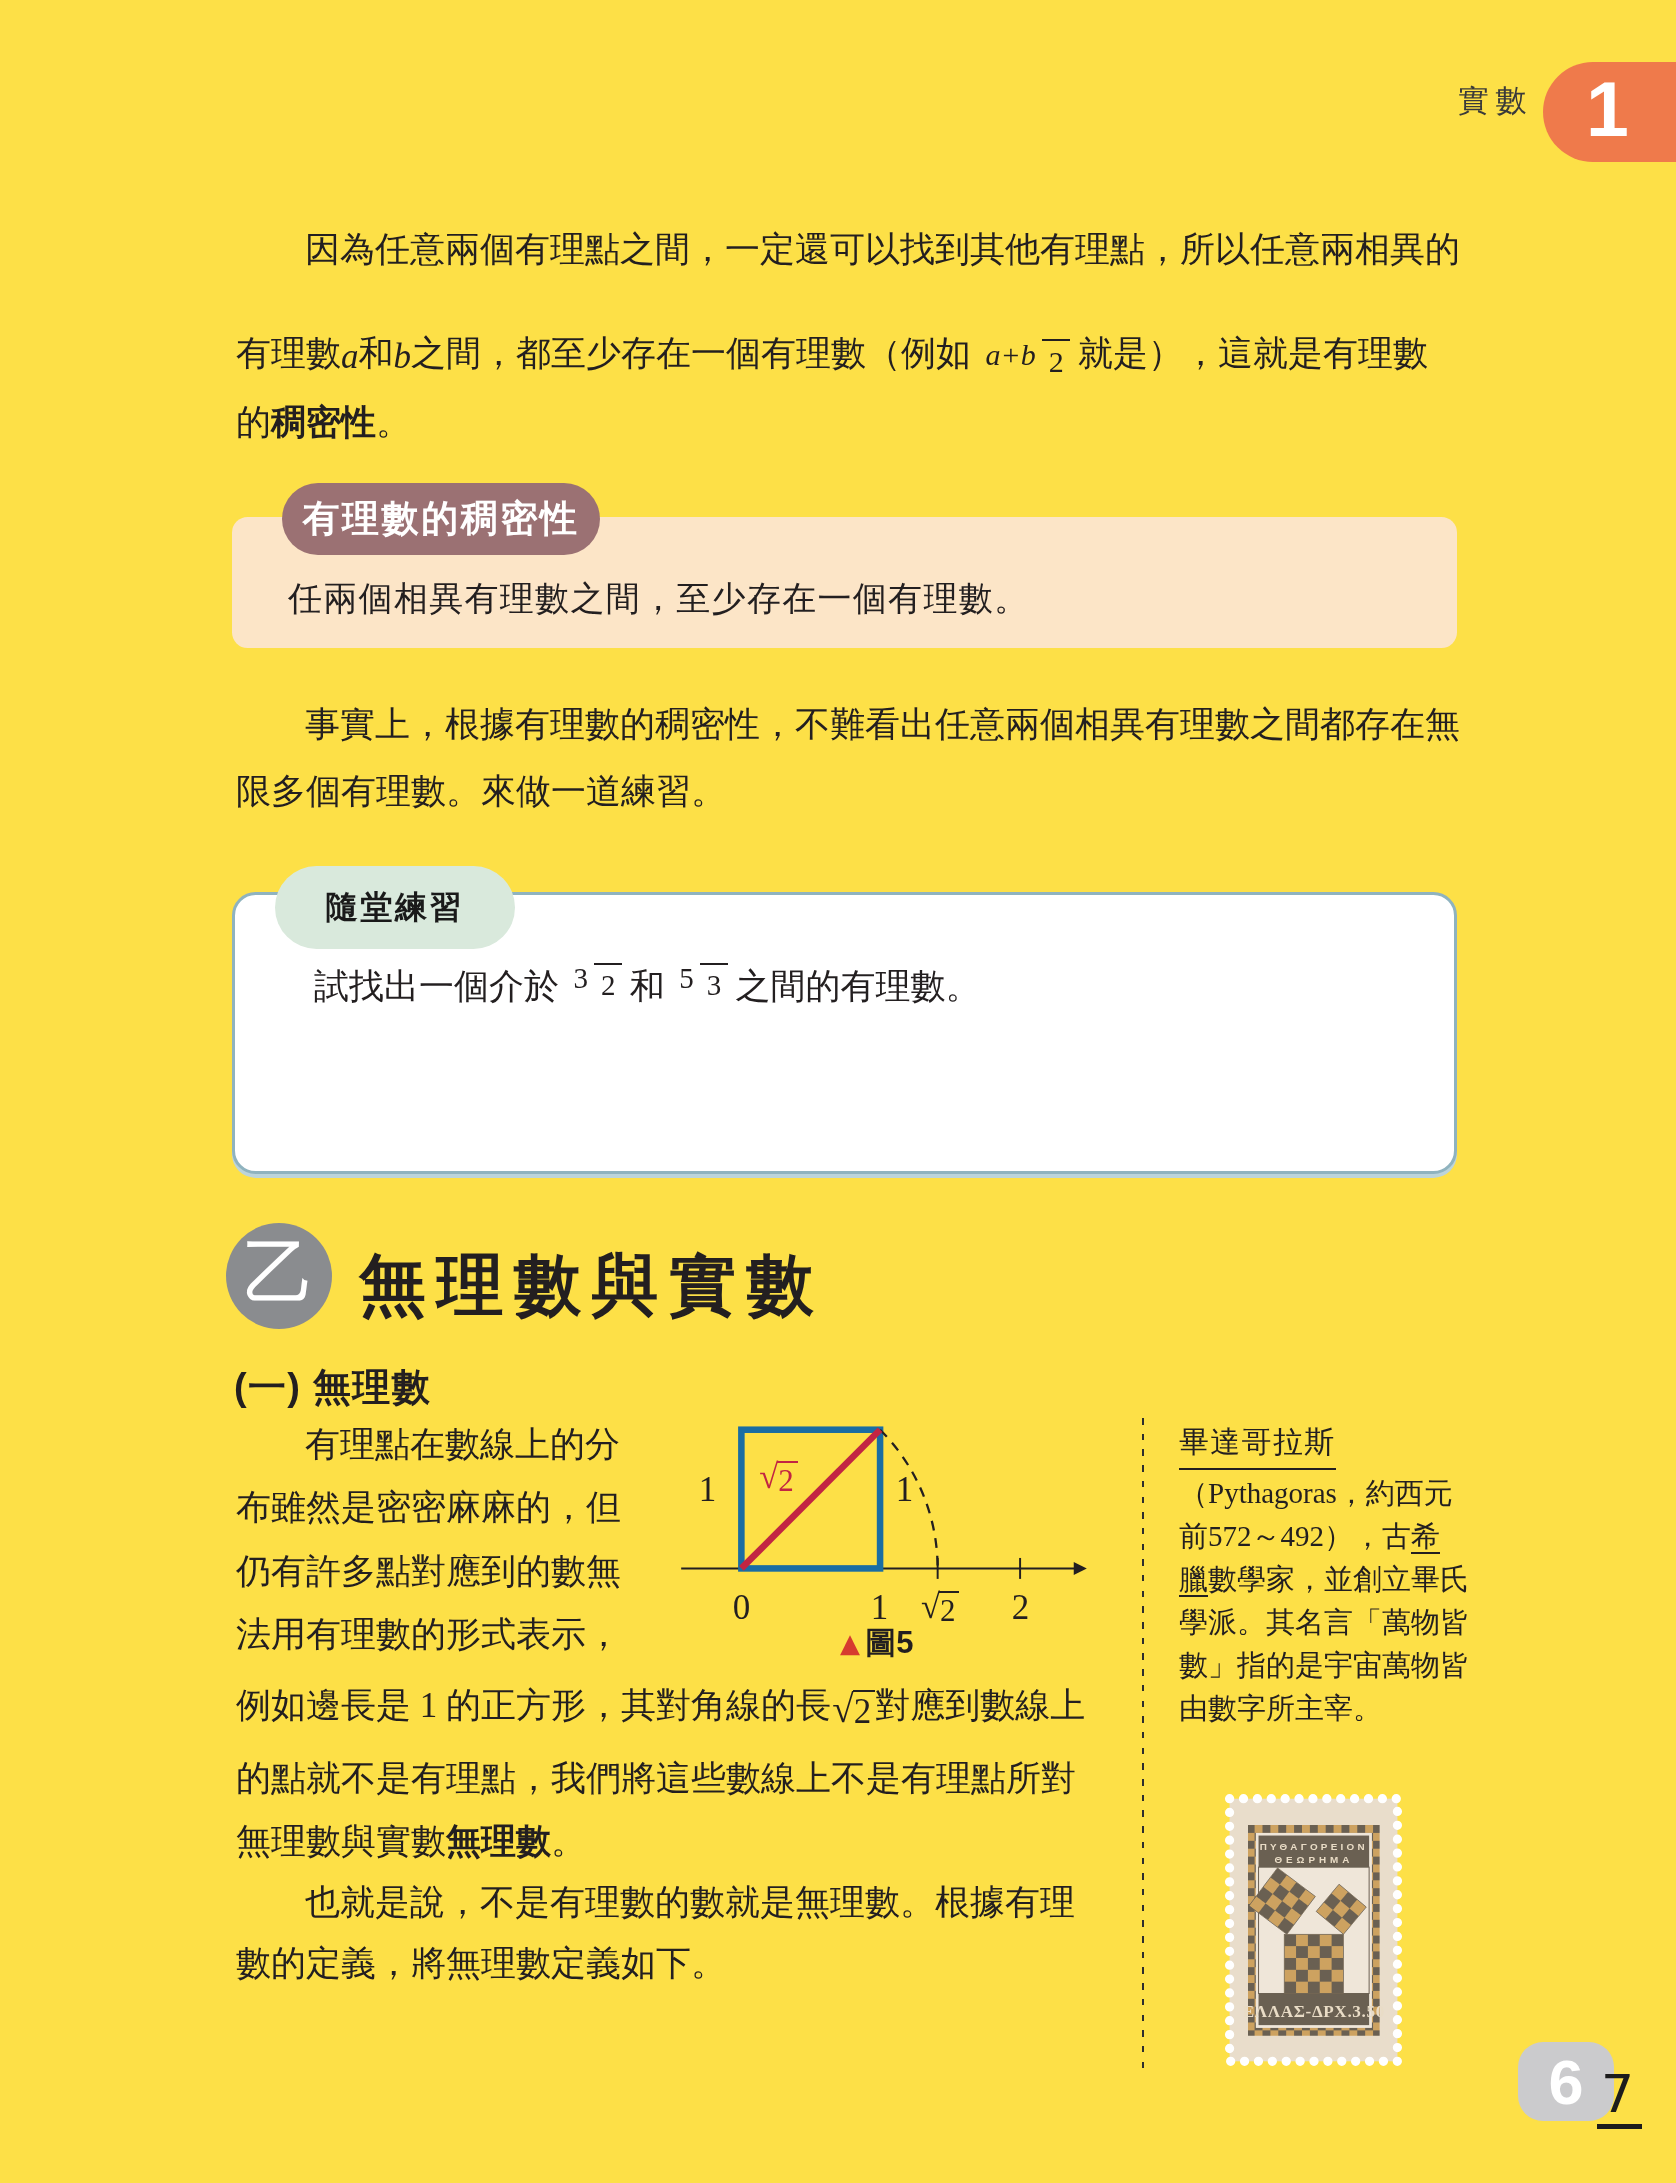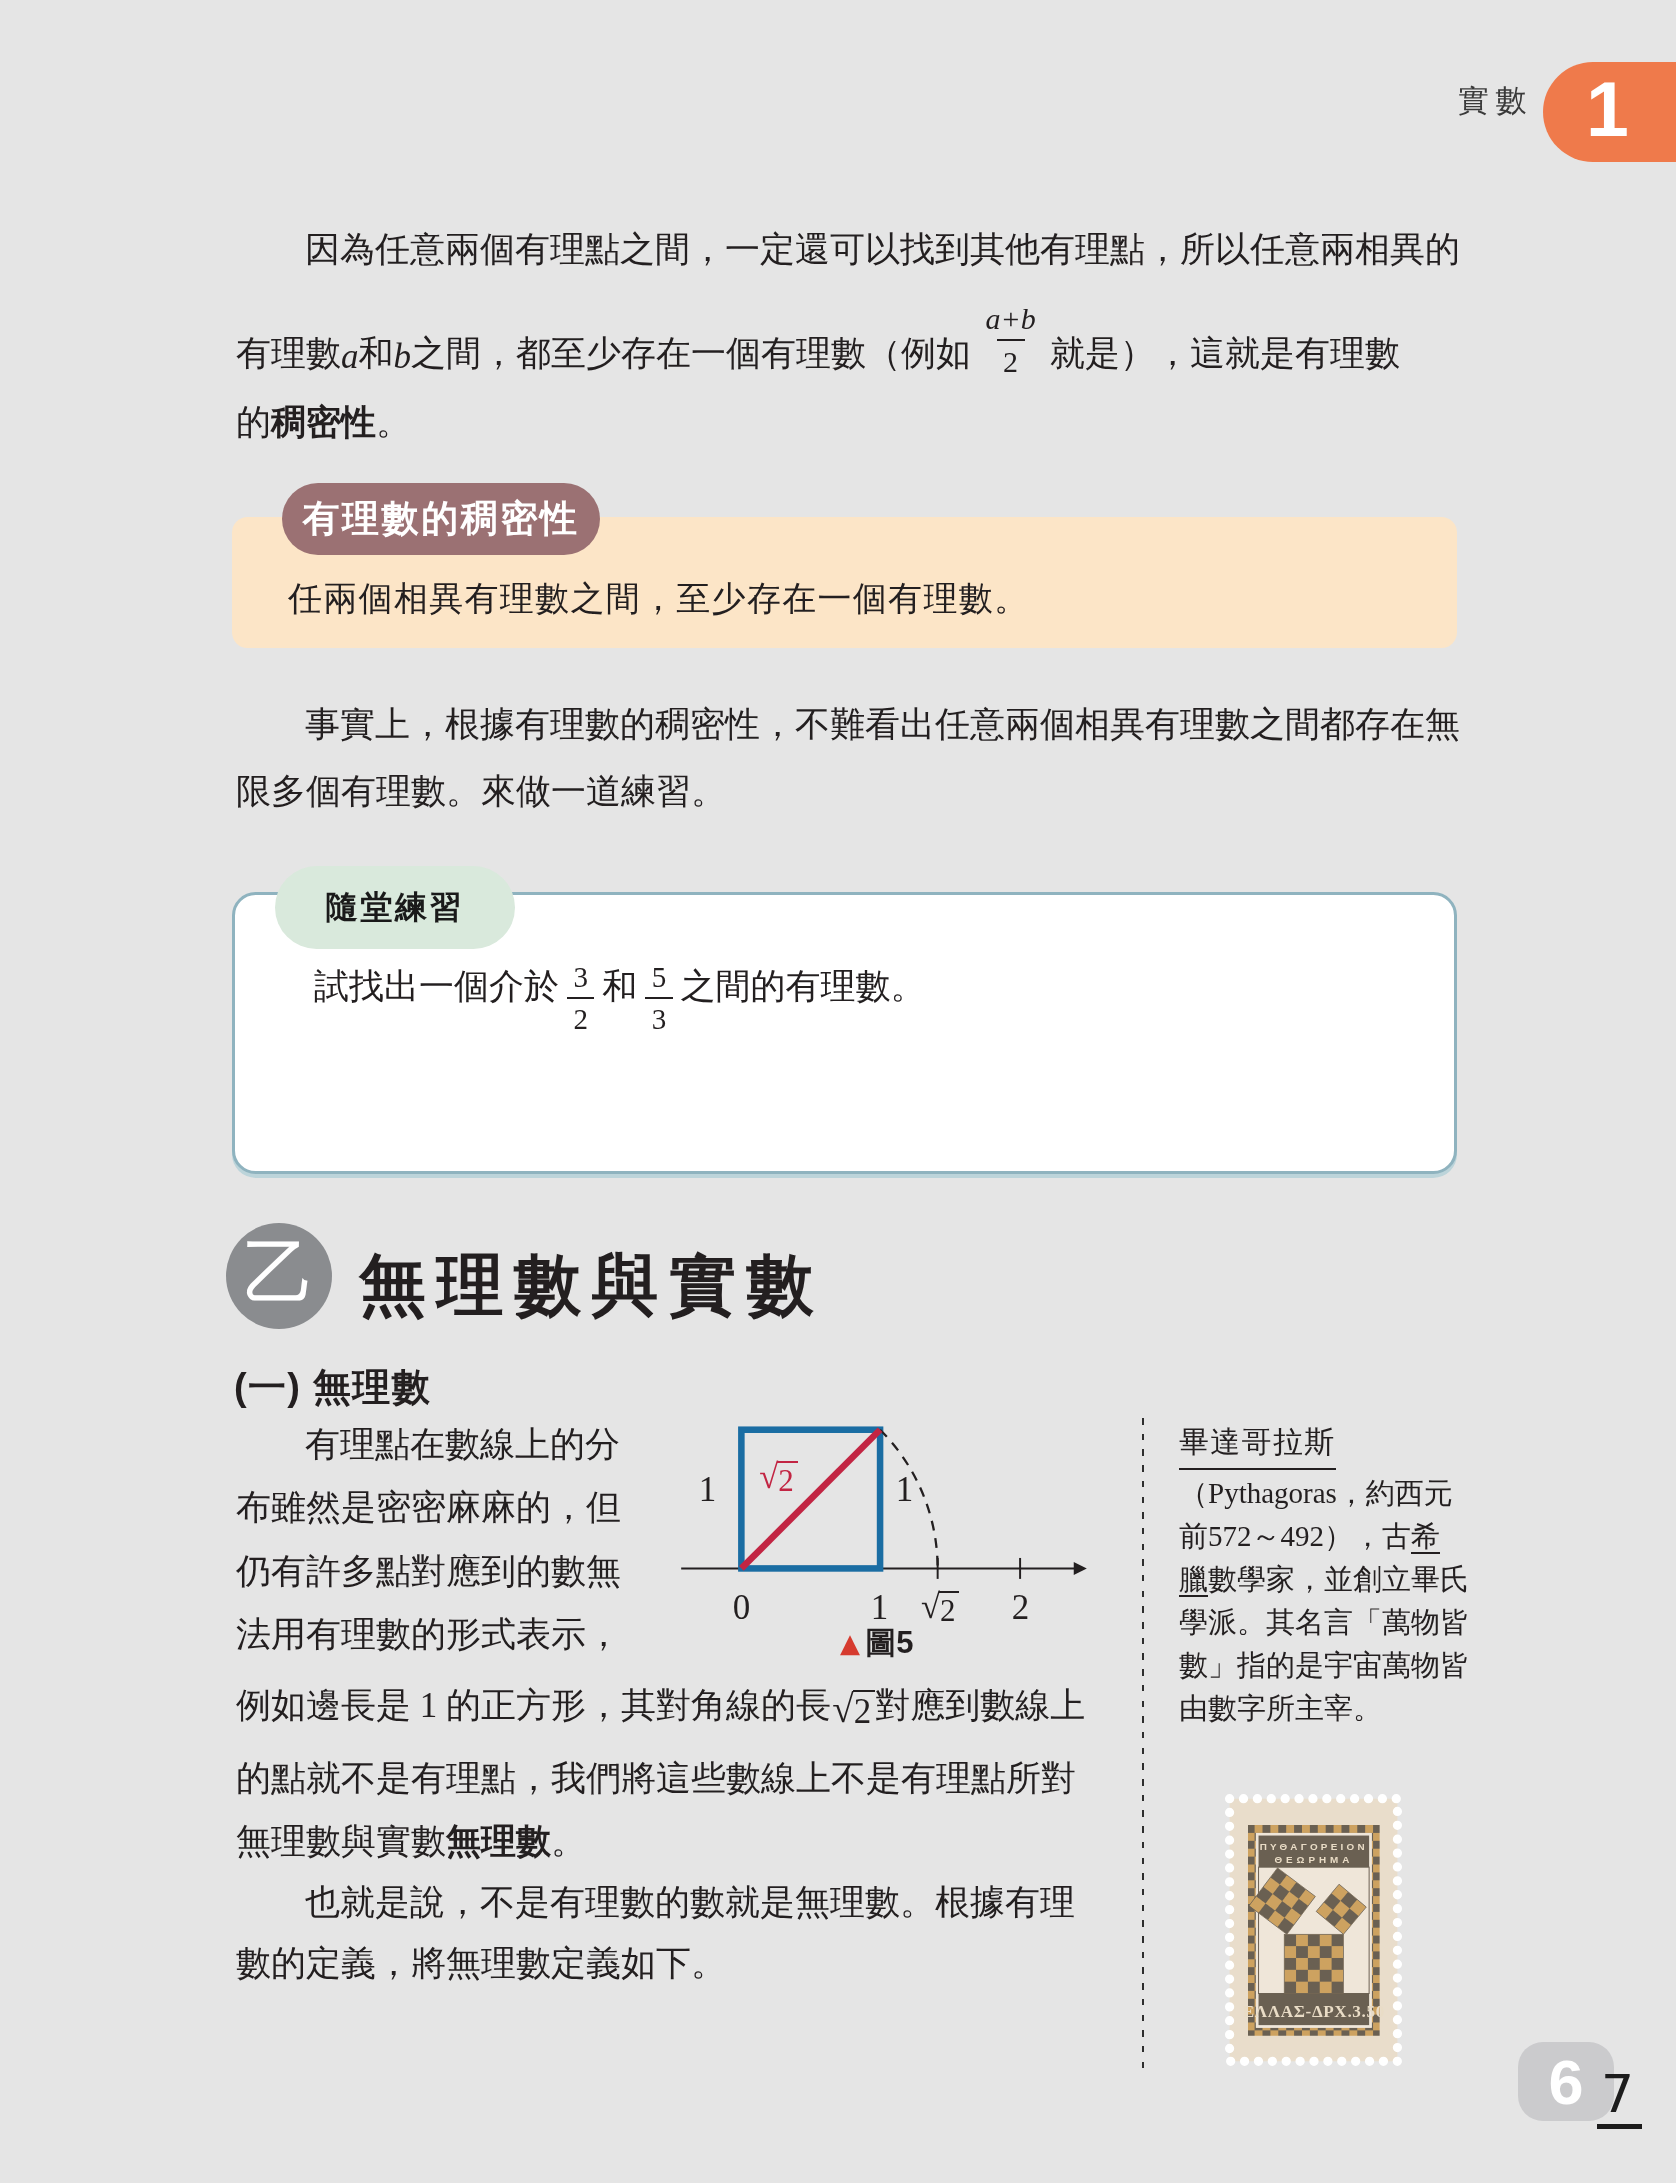--- a/index.html
+++ b/index.html
@@ -1,37 +1,37 @@
 <!DOCTYPE html>
 <html style="font-size:10.5px"><head>
 <meta charset="utf-8">
 <style>
   * { margin:0; padding:0; box-sizing:border-box; }
   html,body { background:#ffffff; }
   .page {
-    position:relative; width:1676px; height:2183px; background:#e5e5e5;
+    position:relative; width:1676px; height:2183px; background:#fde047;
     font-family:"Liberation Serif","DejaVu Serif",serif; color:#231f20; overflow:hidden;
   }
   .line { position:absolute; display:flex; align-items:flex-end; height:42px;
           font-size:35px; white-space:nowrap; }
   .indent { padding-left:69px; }
   .sans { font-family:"Liberation Sans","DejaVu Sans",sans-serif; }
   .b { font-weight:bold; }
 
   
   .chapter-label { position:absolute; left:1458px; top:80px; font-size:31px; letter-spacing:6.5px;
                    color:#3a3a3a; font-family:"Liberation Sans","DejaVu Sans",sans-serif; }
   .chapter-tab { position:absolute; left:1543px; top:62px; width:134px; height:100px;
                  background:#ef7a4b; border-radius:52px 0 0 52px;
                  display:flex; align-items:center; justify-content:center; }
   .chapter-tab .num { color:#fff; font-size:77px; font-weight:bold; line-height:1;
                       font-family:"Liberation Sans","DejaVu Sans",sans-serif; transform:translate(-2.6px,-2.6px); }
 
   
-  .frac { display:inline-flex; flex-direction:column; align-items:center; line-height:1;
+  .frac { display:inline-flex; flex-direction:row; align-items:center; line-height:1;
           font-size:30px; margin:0 7.9px; }
   .frac .num { padding:0 6.5px 5.2px; }
   .frac .den { border-top:2.6px solid #231f20; padding:5.9px 6.5px 0; }
   .frac.small { font-size:29px; }
   var { font-style:italic; }
   .sqrt { display:inline-flex; align-items:flex-start; line-height:1; }
   .sqrt .sign { font-size:1.12em; transform:translate(1.3px,-1.3px); }
   .sqrt .rad { border-top:2.6px solid currentColor; padding:2px 3.9px 0 1.3px; }
 
   

